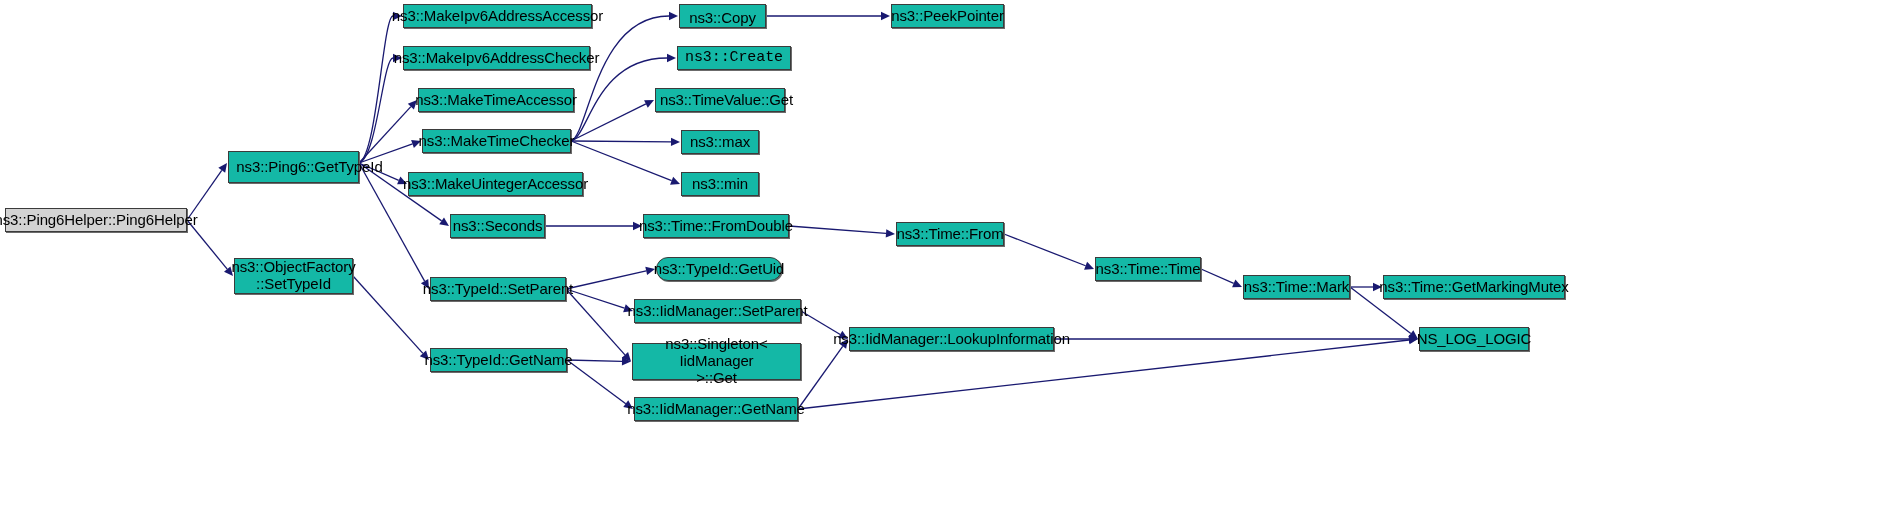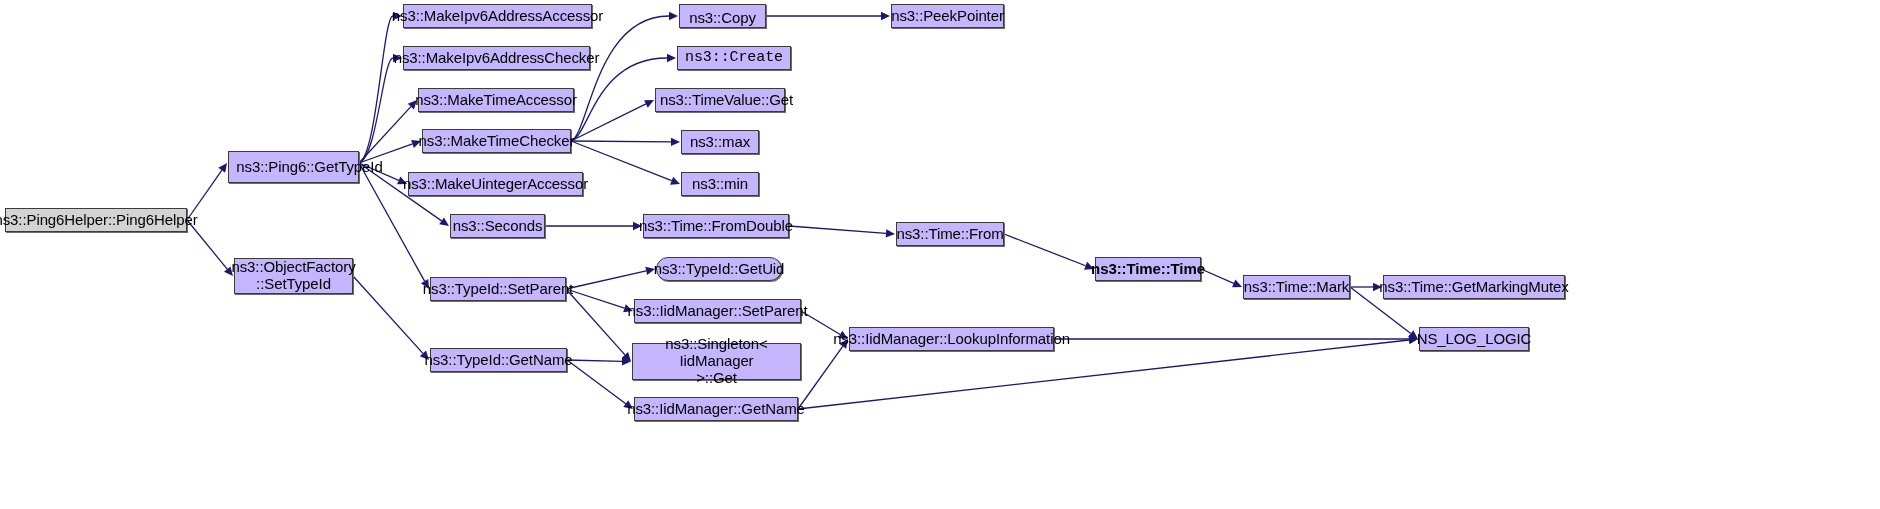--- a/index.html
+++ b/index.html
@@ -23,21 +23,21 @@
     left: 0;
     top: 0;
     width: 1880px;
     height: 509px;
     pointer-events: none;
   }
   .node {
     position: absolute;
     box-sizing: border-box;
     border: 1px solid #3b3b3b;
-    background: #c4b5fd;
+    background: #14b8a6;
     color: #000000;
     font-size: 15px;
     line-height: 1.12;
     display: flex;
     align-items: center;
     justify-content: center;
     text-align: center;
     white-space: pre-line;
     letter-spacing: -0.1px;
     box-shadow: 1px 1px 0 0 #6b6b6b;
@@ -134,18 +134,18 @@
       <div class="node" style="left: 681px; top: 172px; width: 78px; height: 24px;"><span>ns3::min</span></div>
       <div class="node" style="left: 643px; top: 214px; width: 146px; height: 24px;"><span>ns3::Time::FromDouble</span></div>
       <div class="node" style="left: 656px; top: 257px; width: 126px; height: 24px; border-radius: 12px;"><span>ns3::TypeId::GetUid</span></div>
       <div class="node" style="left: 634px; top: 299px; width: 167px; height: 24px;"><span>ns3::IidManager::SetParent</span></div>
       <div class="node" style="left: 632px; top: 343px; width: 169px; height: 37px;"><span>ns3::Singleton&lt; IidManager
 &gt;::Get</span></div>
       <div class="node" style="left: 634px; top: 397px; width: 164px; height: 24px;"><span>ns3::IidManager::GetName</span></div>
       <div class="node" style="left: 891px; top: 4px; width: 113px; height: 24px;"><span>ns3::PeekPointer</span></div>
       <div class="node" style="left: 896px; top: 222px; width: 108px; height: 24px;"><span>ns3::Time::From</span></div>
       <div class="node" style="left: 849px; top: 327px; width: 205px; height: 24px;"><span>ns3::IidManager::LookupInformation</span></div>
-      <div class="node" style="left: 1095px; top: 257px; width: 106px; height: 24px; font-weight: bold;"><span>ns3::Time::Time</span></div>
+      <div class="node" style="left: 1095px; top: 257px; width: 106px; height: 24px;"><span>ns3::Time::Time</span></div>
       <div class="node" style="left: 1243px; top: 275px; width: 107px; height: 24px;"><span>ns3::Time::Mark</span></div>
       <div class="node" style="left: 1383px; top: 275px; width: 182px; height: 24px;"><span>ns3::Time::GetMarkingMutex</span></div>
       <div class="node" style="left: 1419px; top: 327px; width: 110px; height: 24px;"><span>NS_LOG_LOGIC</span></div>
     </div>
 </div>
 
 </body></html>

